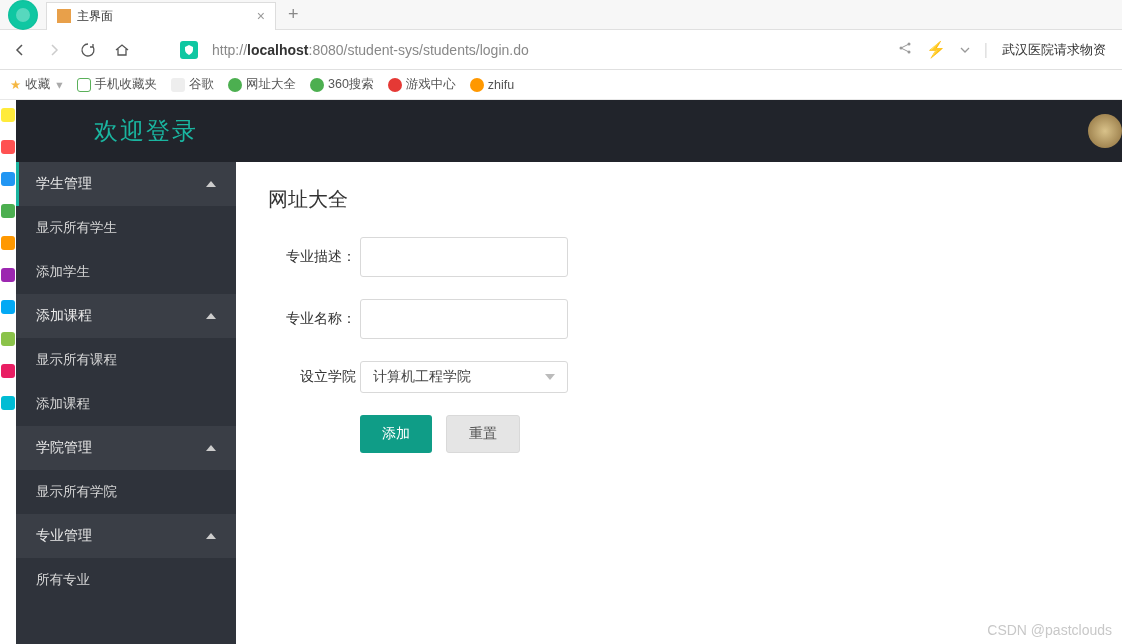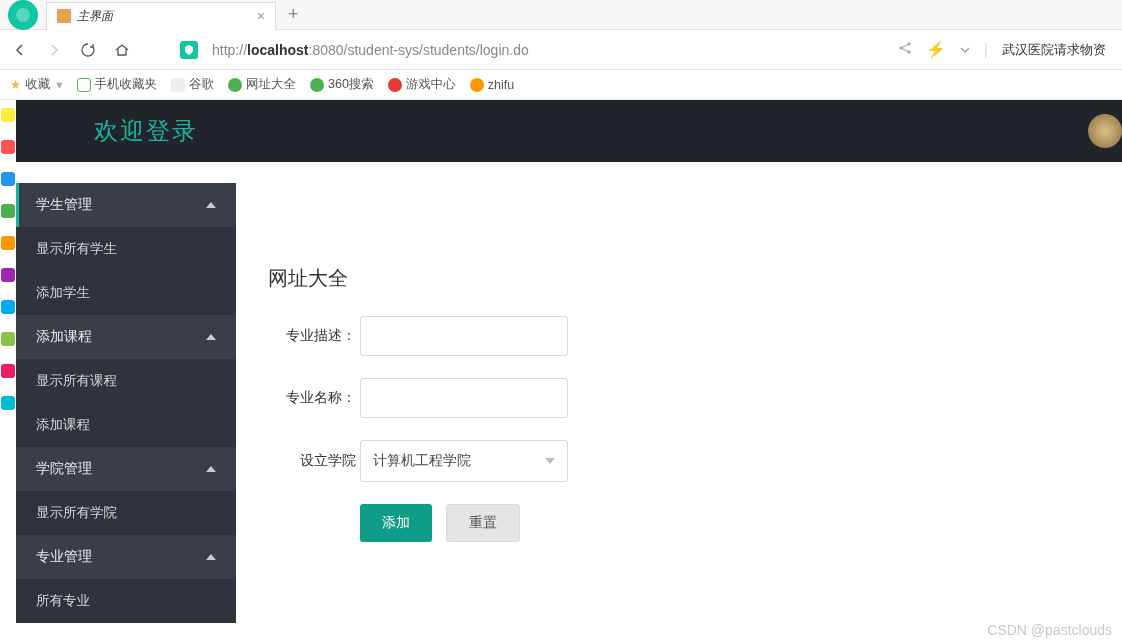--- a/index.html
+++ b/index.html
@@ -3,21 +3,21 @@
   <meta charset="utf-8">
   <style>
     * { margin: 0; padding: 0; box-sizing: border-box; font-family: "Microsoft YaHei", Arial, sans-serif; }
     body { width: 1122px; height: 644px; overflow: hidden; background: #fff; }
     
     
     .browser-top { height: 30px; background: #f7f7f7; display: flex; align-items: center; border-bottom: 1px solid #e0e0e0; }
     .browser-logo { width: 30px; height: 30px; background: radial-gradient(circle, #0fc7a2 60%, #0aa88a); border-radius: 50%; margin: 0 8px; display:flex; align-items:center; justify-content:center; }
     .tab { display: flex; align-items: center; background: #fff; height: 28px; padding: 0 10px; border: 1px solid #ddd; border-bottom: none; margin-top: 2px; width: 230px; }
     .tab-icon { width: 14px; height: 14px; background: #e8a04a; margin-right: 6px; }
-    .tab-title { font-size: 12px; color: #333; flex: 1; font-style: italic; }
+    .tab-title { font-size: 12px; color: #333; flex: 1; }
     .tab-close { color: #999; font-size: 14px; cursor: pointer; }
     .new-tab { color: #888; font-size: 18px; margin-left: 12px; cursor: pointer; }
     
     .addr-bar { height: 40px; display: flex; align-items: center; padding: 0 10px; border-bottom: 1px solid #e0e0e0; gap: 14px; }
     .nav-btn { width: 20px; height: 20px; display:flex; align-items:center; justify-content:center; color:#666; cursor:pointer; }
     .nav-btn.disabled { color: #ccc; }
     .shield { width: 18px; height: 18px; background:#0fc7a2; border-radius:3px; display:flex; align-items:center; justify-content:center; }
     .url { font-size: 14px; color: #888; flex:1; }
     .url b { color: #333; font-weight:600; }
     .right-icons { display:flex; gap:14px; align-items:center; color:#888; }
@@ -31,33 +31,33 @@
     
     .left-edge { position:absolute; left:0; top:100px; width:16px; display:flex; flex-direction:column; gap:18px; padding-top:8px; }
     .edge-ic { width:14px; height:14px; border-radius:3px; margin-left:1px; }
     
     
     .app { position:absolute; left:16px; top:100px; right:0; bottom:0; display:flex; flex-direction:column; }
     .app-header { height: 62px; background: #21242b; display:flex; align-items:center; padding-left: 78px; }
     .app-title { color:#1ab5a0; font-size:24px; letter-spacing:2px; }
     .avatar { position:absolute; right:0; width:34px; height:34px; border-radius:50%; background: radial-gradient(circle,#d9c28a,#8a6c3a); top:14px; }
     
-    .app-body { flex:1; display:flex;align-items:center; }
+    .app-body { flex:1; display:flex; }
     .sidebar { width: 220px; background:#2f333b; color:#e8e8e8; display:flex; flex-direction:column; }
     .menu-group { background:#3a3e46; height:44px; display:flex; align-items:center; padding:0 20px; font-size:14px; justify-content:space-between; cursor:pointer; }
     .menu-group.active { border-left:3px solid #1ab5a0; padding-left:17px; }
     .menu-item { height:44px; display:flex; align-items:center; padding-left:20px; font-size:13.5px; color:#d6d6d6; cursor:pointer; background:#2f333b; }
     .caret-up { width:0; height:0; border-left:5px solid transparent; border-right:5px solid transparent; border-bottom:6px solid #ccc; }
     
     .main { flex:1; padding: 24px 32px; background:#fff; position:relative; }
     .page-title { font-size:20px; color:#333; margin-bottom:24px; }
     .form-row { display:flex; align-items:center; margin-bottom:22px; }
     .form-label { width:88px; text-align:right; font-size:14px; color:#333; margin-right:4px; }
     .text-input { width:208px; height:40px; border:1px solid #d9d9d9; border-radius:3px; padding:0 10px; font-size:14px; }
-    .select-box { width:208px; height:42px; border:1px solid #d9d9d9; border-radius:3px; padding:0 12px; font-size:14px; display:flex; align-items:center; justify-content:space-between; cursor:pointer; color:#444; }
+    .select-box { width:208px; height:32px; border:1px solid #d9d9d9; border-radius:3px; padding:0 12px; font-size:14px; display:flex; align-items:center; justify-content:space-between; cursor:pointer; color:#444; }
     .sel-caret { width:0; height:0; border-left:5px solid transparent; border-right:5px solid transparent; border-top:6px solid #bbb; }
     .btn-row { padding-left:92px; display:flex; gap:14px; }
     .btn { height:38px; padding:0 22px; border-radius:3px; font-size:14px; cursor:pointer; display:flex; align-items:center; }
     .btn-primary { background:#0f9d87; color:#fff; border:none; }
     .btn-default { background:#e5e5e5; border:1px solid #d9d9d9; color:#555; }
     
     .watermark { position:absolute; bottom:6px; right:10px; color:#c8c8c8; font-size:14px; font-family: Arial; }
   </style>
 </head>
 <body>

